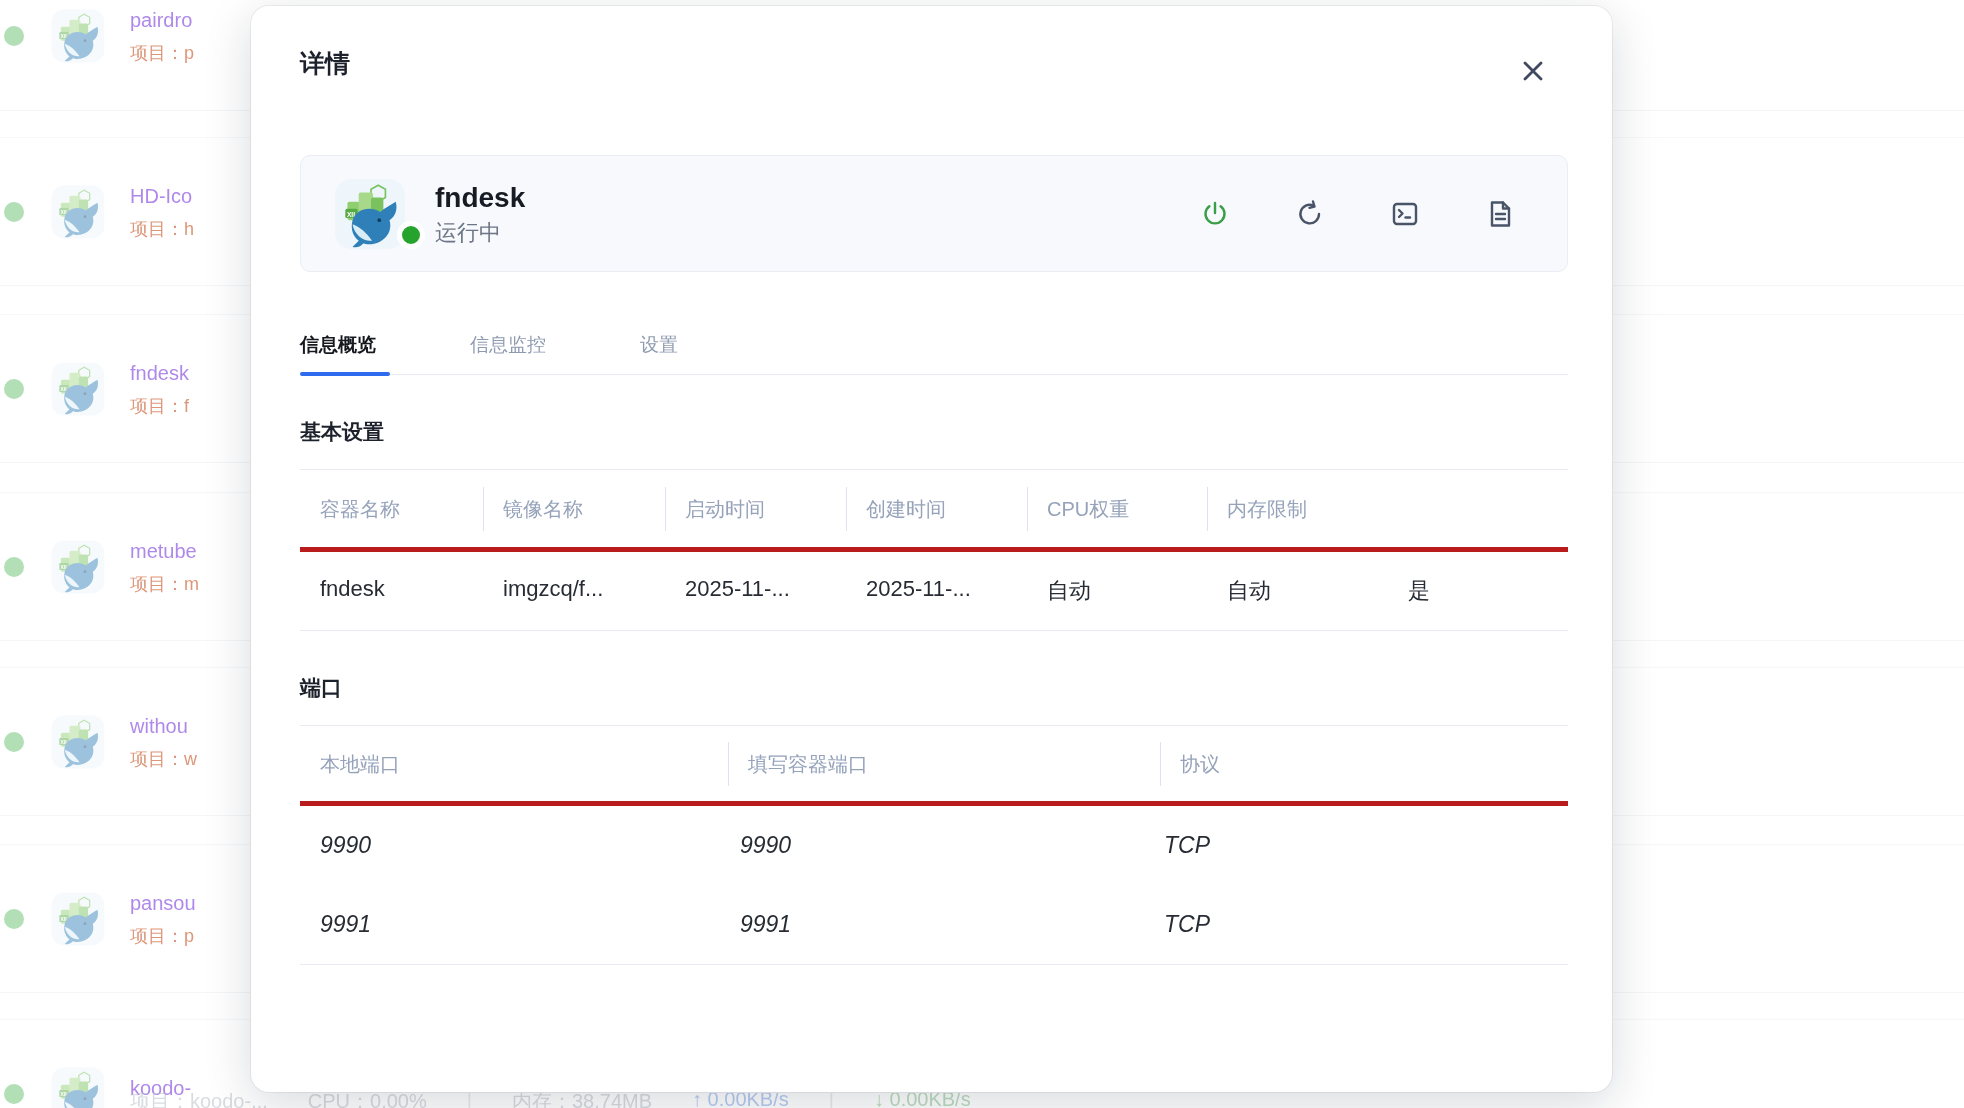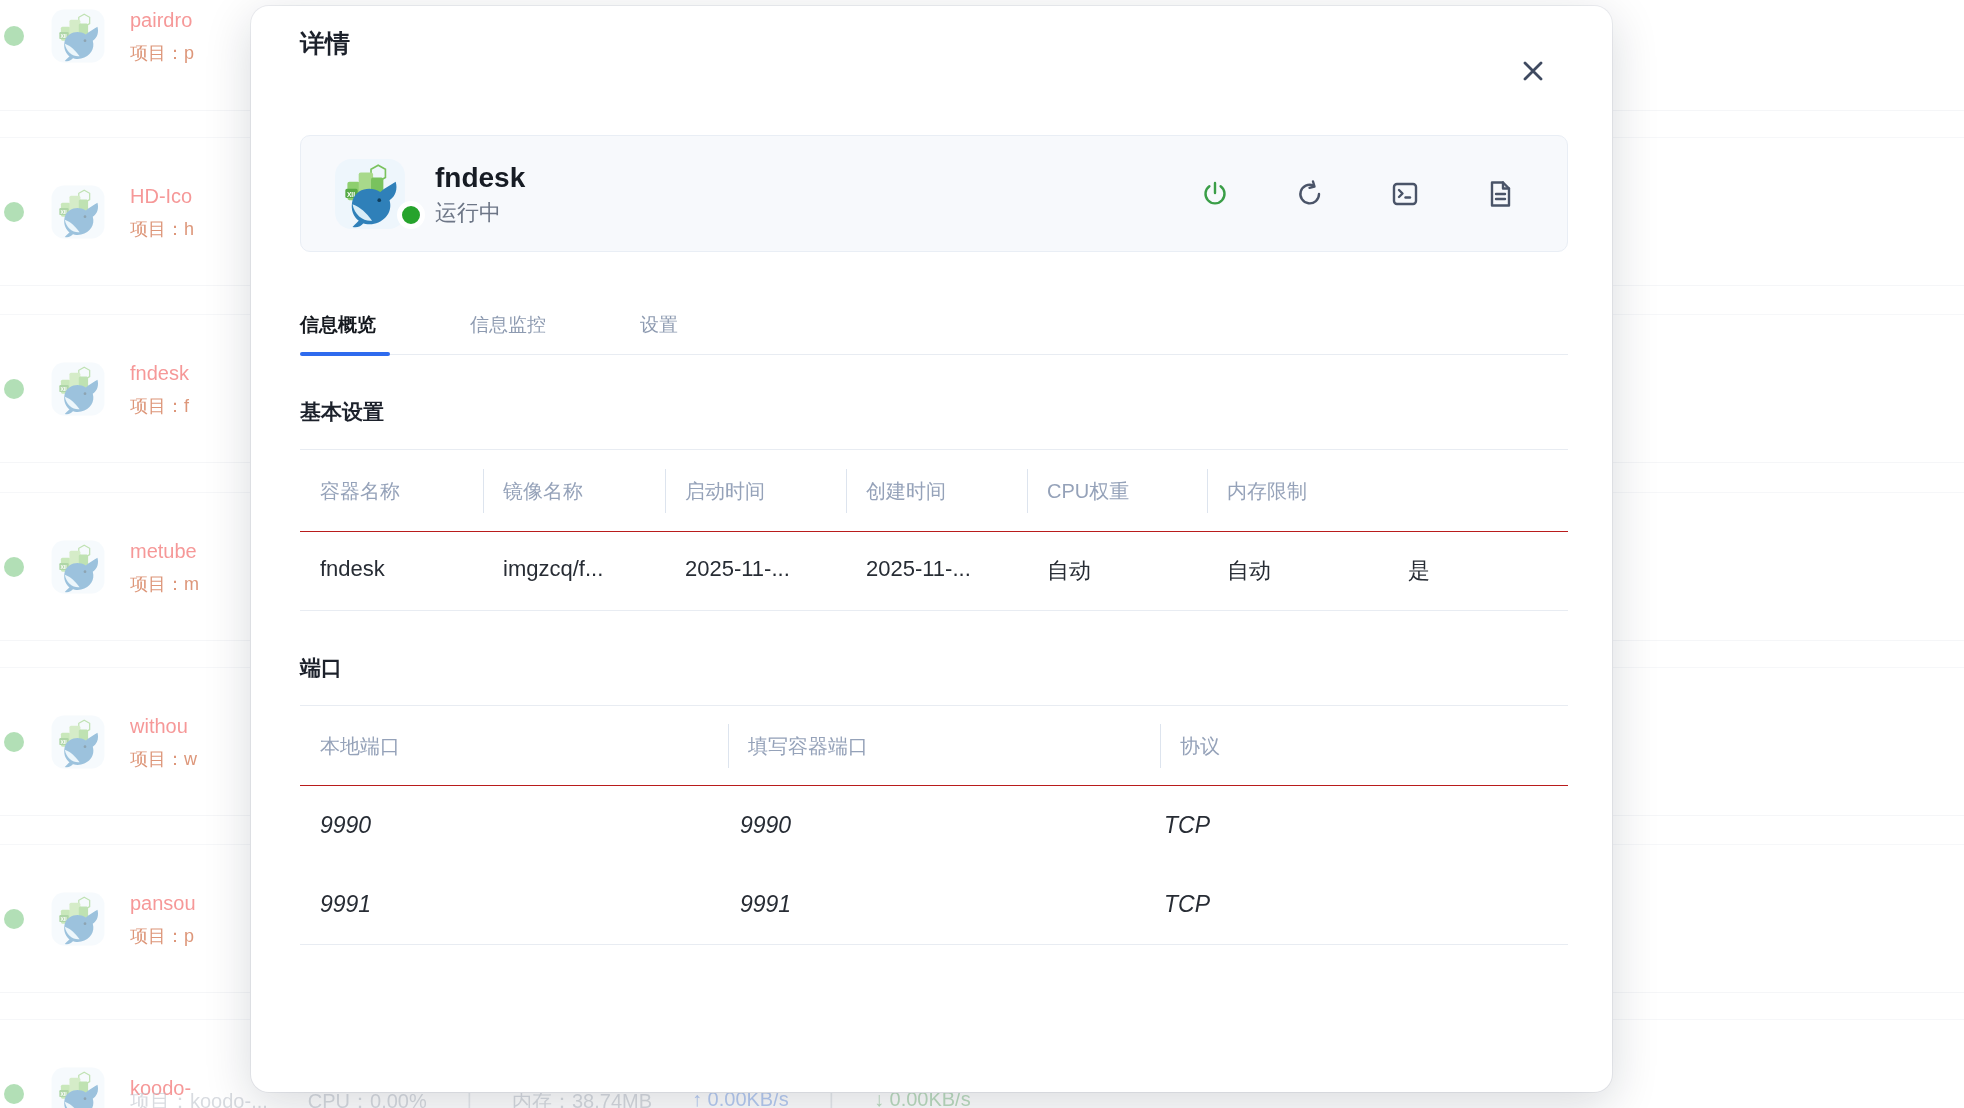--- a/index.html
+++ b/index.html
@@ -15,34 +15,34 @@
   .bg-row:nth-child(1){ top:-38px; border-top:none; }
   .bg-row:nth-child(2){ top:137px; }
   .bg-row:nth-child(3){ top:314px; }
   .bg-row:nth-child(4){ top:492px; }
   .bg-row:nth-child(5){ top:667px; }
   .bg-row:nth-child(6){ top:844px; }
   .bg-row:nth-child(7){ top:1019px; border-bottom:none; }
   .bg-dot { width:20px; height:20px; border-radius:50%; background:#74c67c; margin-left:4px; flex:none; }
   .bg-icon { width:56px; height:56px; margin-left:26px; flex:none; opacity:.85; }
   .bg-texts { margin-left:24px; display:flex; flex-direction:column; gap:12px; }
-  .bg-name { font-size:20px; color:#ef4444; line-height:22px; }
+  .bg-name { font-size:20px; color:#6d28d9; line-height:22px; }
   .bg-proj { font-size:18px; color:#c2410c; line-height:20px; }
 
   .bottom-strip { position:absolute; left:130px; top:1088px; right:0; display:flex;
     gap:40px; align-items:flex-start; font-size:20px; color:#b9bfc8; opacity:.55; white-space:nowrap; }
   .bottom-strip .sep { color:#d5d9df; }
   .bottom-strip .up { color:#7da3e8; }
   .bottom-strip .down { color:#86c08b; }
 
   
   .modal { position:absolute; left:251px; top:6px; width:1361px; height:1086px;
     background:#ffffff; border-radius:18px; box-shadow:0 12px 48px rgba(15,23,42,.16), 0 0 0 1px #f0f1f4;
     padding:0 44px 0 49px; z-index:5; }
-  .m-title { margin-top:20px; font-size:25px; font-weight:700; color:#1c212b; line-height:34px; }
+  .m-title { margin-top:40px; font-size:25px; font-weight:700; color:#1c212b; line-height:34px; }
   .m-close { position:absolute; top:50px; right:64px; width:30px; height:30px; border:none;
     background:transparent; cursor:pointer; padding:0; }
 
   .app-card { margin-top:75px; height:117px; border-radius:10px; background:#f7f9fc;
     border:1px solid #e9eef5; display:flex; align-items:center; padding:0 52px 0 32px; }
   .app-icon-wrap { position:relative; width:74px; height:74px; flex:none; }
   .app-icon-wrap svg { width:74px; height:74px; }
   .status-badge { position:absolute; right:-18px; bottom:2px; width:28px; height:28px;
     border-radius:50%; background:#26a32c; border:5px solid #ffffff; }
   .app-meta { margin-left:28px; display:flex; flex-direction:column; gap:7px; }
@@ -53,21 +53,21 @@
   .icon-btn svg { width:30px; height:30px; display:block; }
 
   .tabs { margin-top:60px; display:flex; gap:80px; border-bottom:1px solid #e8ecf2; }
   .tab { position:relative; font-size:19px; color:#8e9bb1; padding:0 14px 16px 0; cursor:pointer; }
   .tab.active { color:#15191f; font-weight:700; }
   .tab-underline { position:absolute; left:0; right:0; bottom:-2px; height:4px;
     background:#2e6bee; border-radius:2px; }
 
   .sec-title { margin-top:42px; font-size:21px; font-weight:700; color:#1c212b; line-height:30px; }
   .tbl { margin-top:22px; border-top:1px solid #e8ecf2; }
-  .tbl-head { display:flex; align-items:center; border-bottom:1px solid #b91c1c; min-height:82px; }
+  .tbl-head { display:flex; align-items:center; border-bottom:5px solid #b91c1c; min-height:82px; }
   .th { position:relative; color:#95a2b9; font-size:20px; line-height:28px; padding-left:20px; flex:none; }
   .th + .th::before { content:""; position:absolute; left:0; top:50%; transform:translateY(-50%);
     height:44px; width:1px; background:#dde4ee; }
   .th span { display:inline-block; }
   .th.wrap span { max-width:118px; }
   .tbl-row { display:flex; border-bottom:1px solid #e8ecf2; }
   .td { font-size:22px; color:#272c34; padding:24px 0 24px 20px; flex:none;
     white-space:nowrap; overflow:hidden; }
 
   .c1{width:183px} .c2{width:182px} .c3{width:181px} .c4{width:181px}

